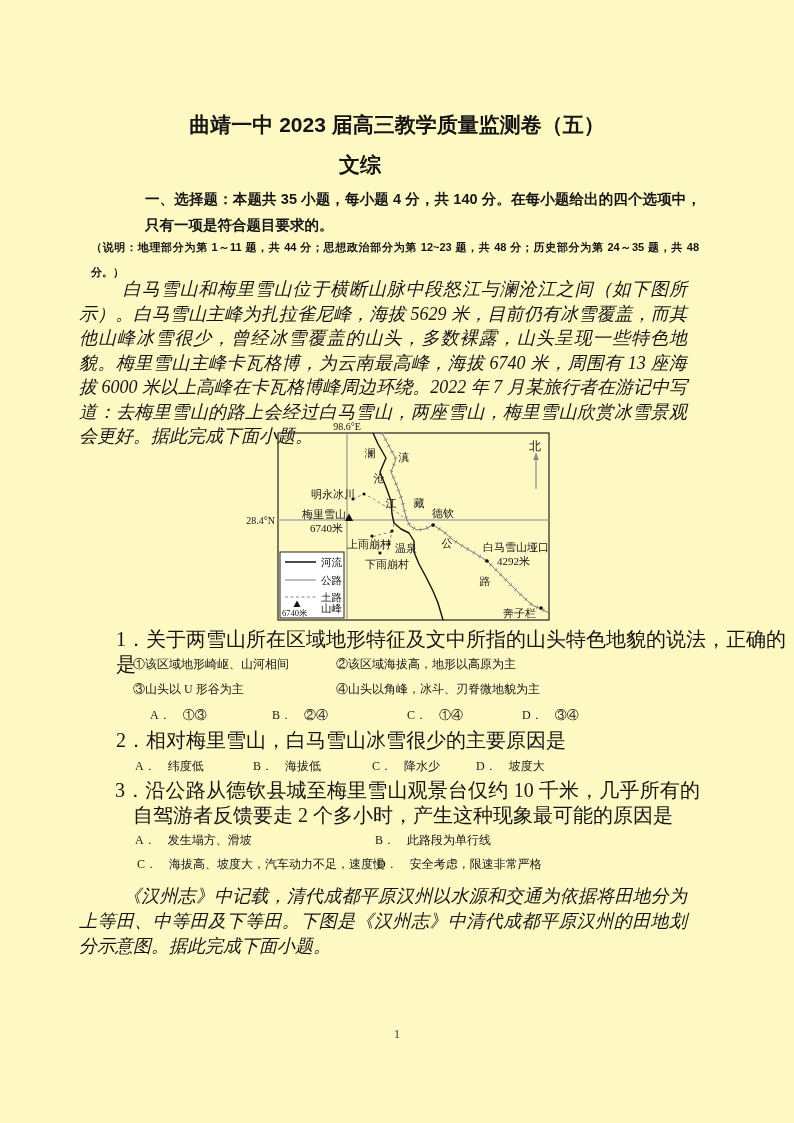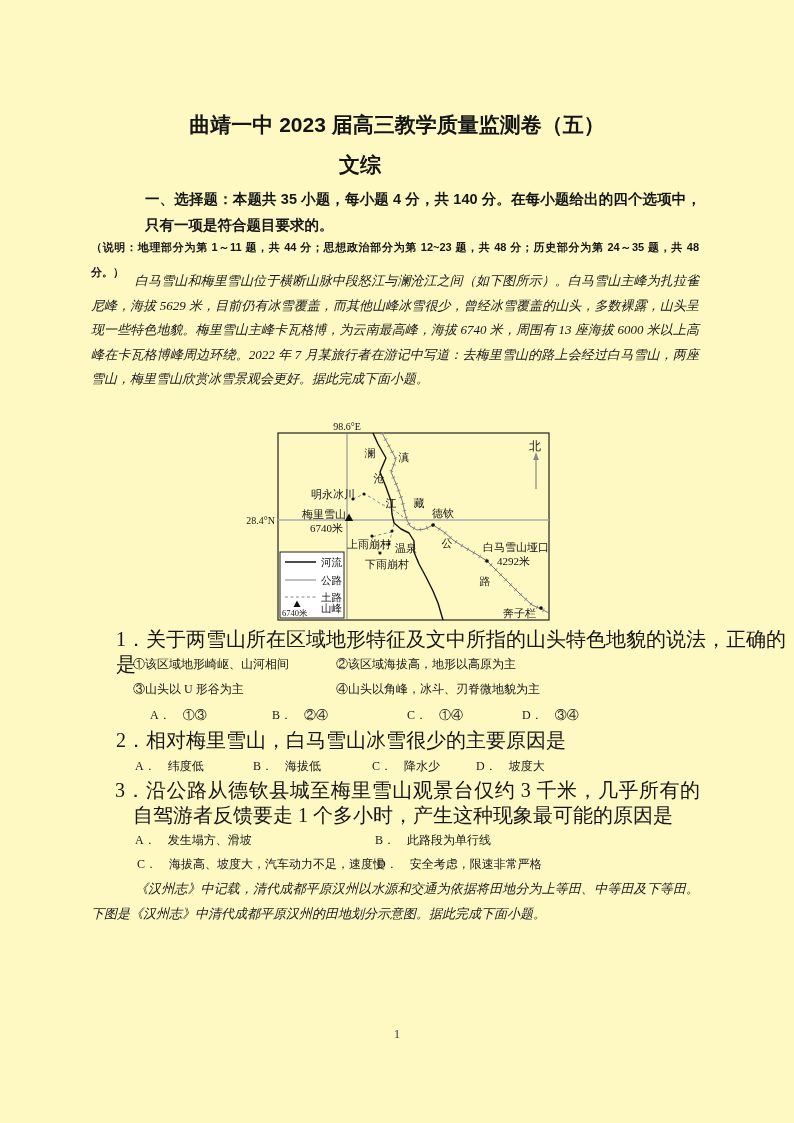--- a/index.html
+++ b/index.html
@@ -7,21 +7,21 @@
         font-family:"Liberation Serif",serif;color:#151515;overflow:hidden;}
   .abs{position:absolute;}
   .hei{font-family:"Liberation Sans",sans-serif;font-weight:700;}
   .kai{font-style:italic;}
   .center{text-align:center;}
   .just{text-align:justify;}
   .title{left:0;top:110px;width:794px;font-size:21px;line-height:30px;}
   .subject{left:0;top:150px;width:720px;font-size:21px;line-height:30px;}
   .sechead{left:145px;top:187px;width:556px;font-size:14.5px;line-height:25.5px;}
   .note{left:91px;top:235px;width:608px;font-size:11px;line-height:25px;}
-  .passage{left:91px;width:608px;font-size:13px;line-height:24.5px;text-indent:44px;}
+  .passage{left:79px;width:608px;font-size:18px;line-height:24.5px;text-indent:44px;margin-top:8px;}
   .p1{top:269px;}
   .p2{top:876px;line-height:25px;}
   .stem{font-size:20px;line-height:25px;}
   .row{left:0;width:794px;height:25px;font-size:12px;line-height:25px;}
   .row span{position:absolute;white-space:nowrap;}
   .pageno{left:0;top:1026px;width:794px;text-align:center;font-size:13px;color:#444;}
   svg text{font-family:"Liberation Serif",serif;fill:#141414;}
   .m11{font-size:11px;} .m10{font-size:10px;} .m12{font-size:12px;} .m85{font-size:8.5px;} .m105{font-size:10.5px;}
 </style>
 </head>
@@ -127,21 +127,21 @@
   </div>
 
   <p class="abs stem" style="left:116px;top:728px;margin:0;"><span>2．</span><span>相对梅里雪山，白马雪山冰雪很少的主要原因是</span></p>
   <div class="abs row" style="top:754px;">
     <span style="left:135px;">A．　纬度低</span>
     <span style="left:253px;">B．　海拔低</span>
     <span style="left:372px;">C．　降水少</span>
     <span style="left:476px;">D．　坡度大</span>
   </div>
 
-  <p class="abs stem just" style="left:133px;top:778px;width:567px;text-indent:-18px;margin:0;"><span>3．</span><span>沿公路从德钦县城至梅里雪山观景台仅约 3 千米，几乎所有的自驾游者反馈要走 1 个多小时，产生这种现象最可能的原因是</span></p>
+  <p class="abs stem just" style="left:133px;top:778px;width:567px;text-indent:-18px;margin:0;"><span>3．</span><span>沿公路从德钦县城至梅里雪山观景台仅约 10 千米，几乎所有的自驾游者反馈要走 2 个多小时，产生这种现象最可能的原因是</span></p>
   <div class="abs row" style="top:828px;font-family:Liberation Serif, serif;">
     <span style="left:135px;">A．　发生塌方、滑坡</span>
     <span style="left:375px;">B．　此路段为单行线</span>
   </div>
   <div class="abs row" style="top:852px;">
     <span style="left:137px;">C．　海拔高、坡度大，汽车动力不足，速度慢</span>
     <span style="left:377px;">D．　安全考虑，限速非常严格</span>
   </div>
 
   <div class="abs passage p2 kai just">《汉州志》中记载，清代成都平原汉州以水源和交通为依据将田地分为上等田、中等田及下等田。下图是《汉州志》中清代成都平原汉州的田地划分示意图。据此完成下面小题。</div>

